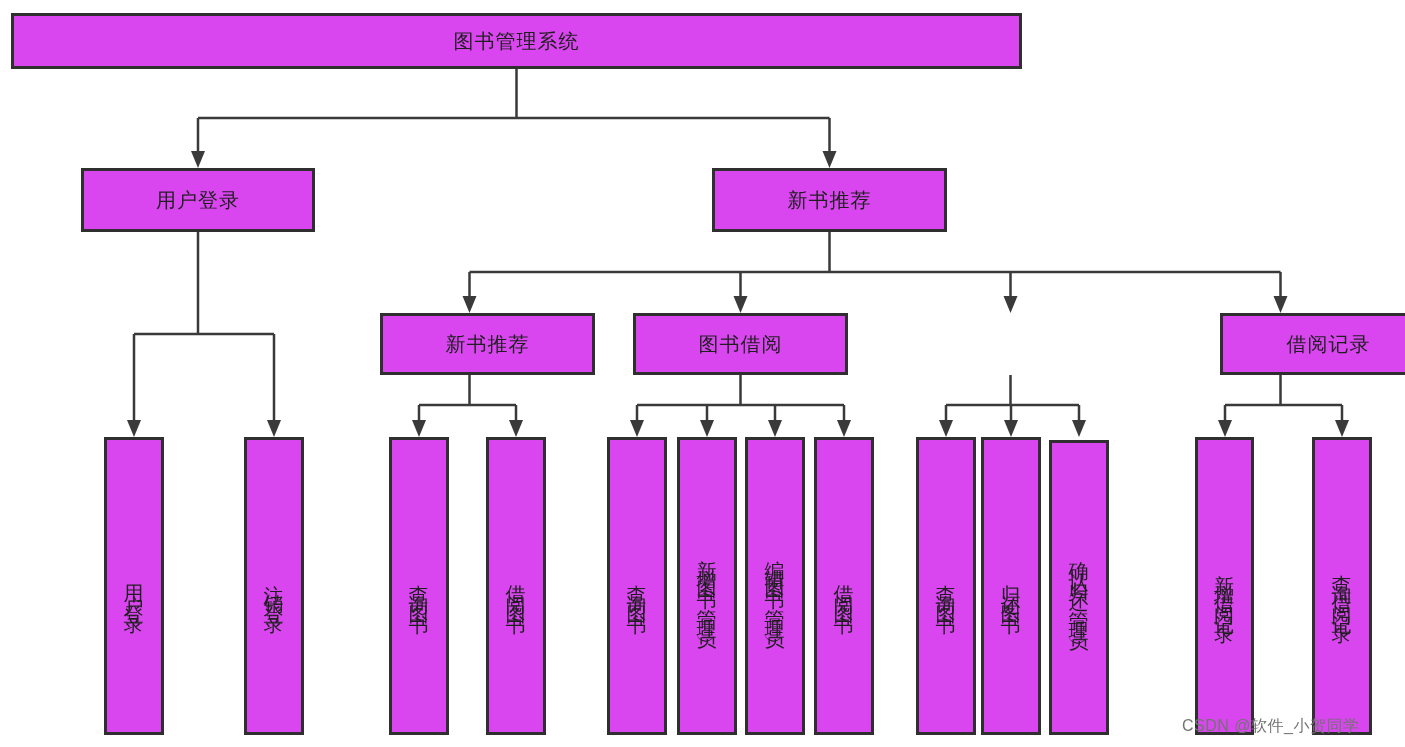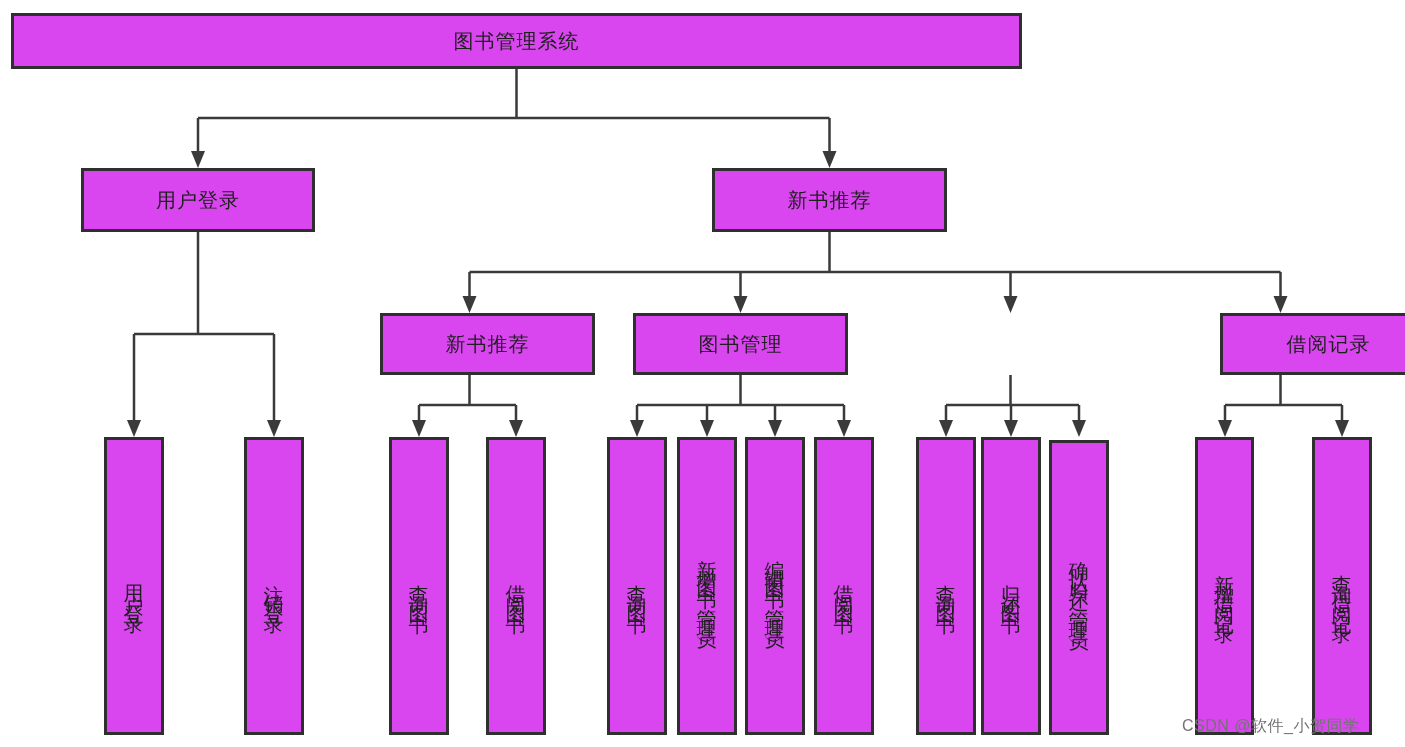--- a/index.html
+++ b/index.html
@@ -97,21 +97,21 @@
       <polygon points="1335,420 1349,420 1342,437" fill="#3a3a3a" stroke="none"></polygon>
     </g>
   </svg>
 
   <div class="node" style="left:11px;top:13px;width:1011px;height:56px;">图书管理系统</div>
 
   <div class="node" style="left:81px;top:168px;width:234px;height:64px;">用户登录</div>
   <div class="node" style="left:712px;top:168px;width:235px;height:64px;">新书推荐</div>
 
   <div class="node" style="left:380px;top:313px;width:215px;height:62px;">新书推荐</div>
-  <div class="node" style="left:633px;top:313px;width:215px;height:62px;">图书管理</div>
+  <div class="node" style="left:633px;top:313px;width:215px;height:62px;">图书借阅</div>
   <div class="node" style="left:1220px;top:313px;width:217px;height:62px;">借阅记录</div>
 
   <div class="node vnode" style="left:104px;top:437px;width:60px;height:298px;">用户登录</div>
   <div class="node vnode" style="left:244px;top:437px;width:60px;height:298px;">注销登录</div>
 
   <div class="node vnode" style="left:389px;top:437px;width:60px;height:298px;">查询图书</div>
   <div class="node vnode" style="left:486px;top:437px;width:60px;height:298px;">借阅图书</div>
 
   <div class="node vnode" style="left:607px;top:437px;width:60px;height:298px;">查询图书</div>
   <div class="node vnode" style="left:677px;top:437px;width:60px;height:298px;">新增图书（管理员）</div>

